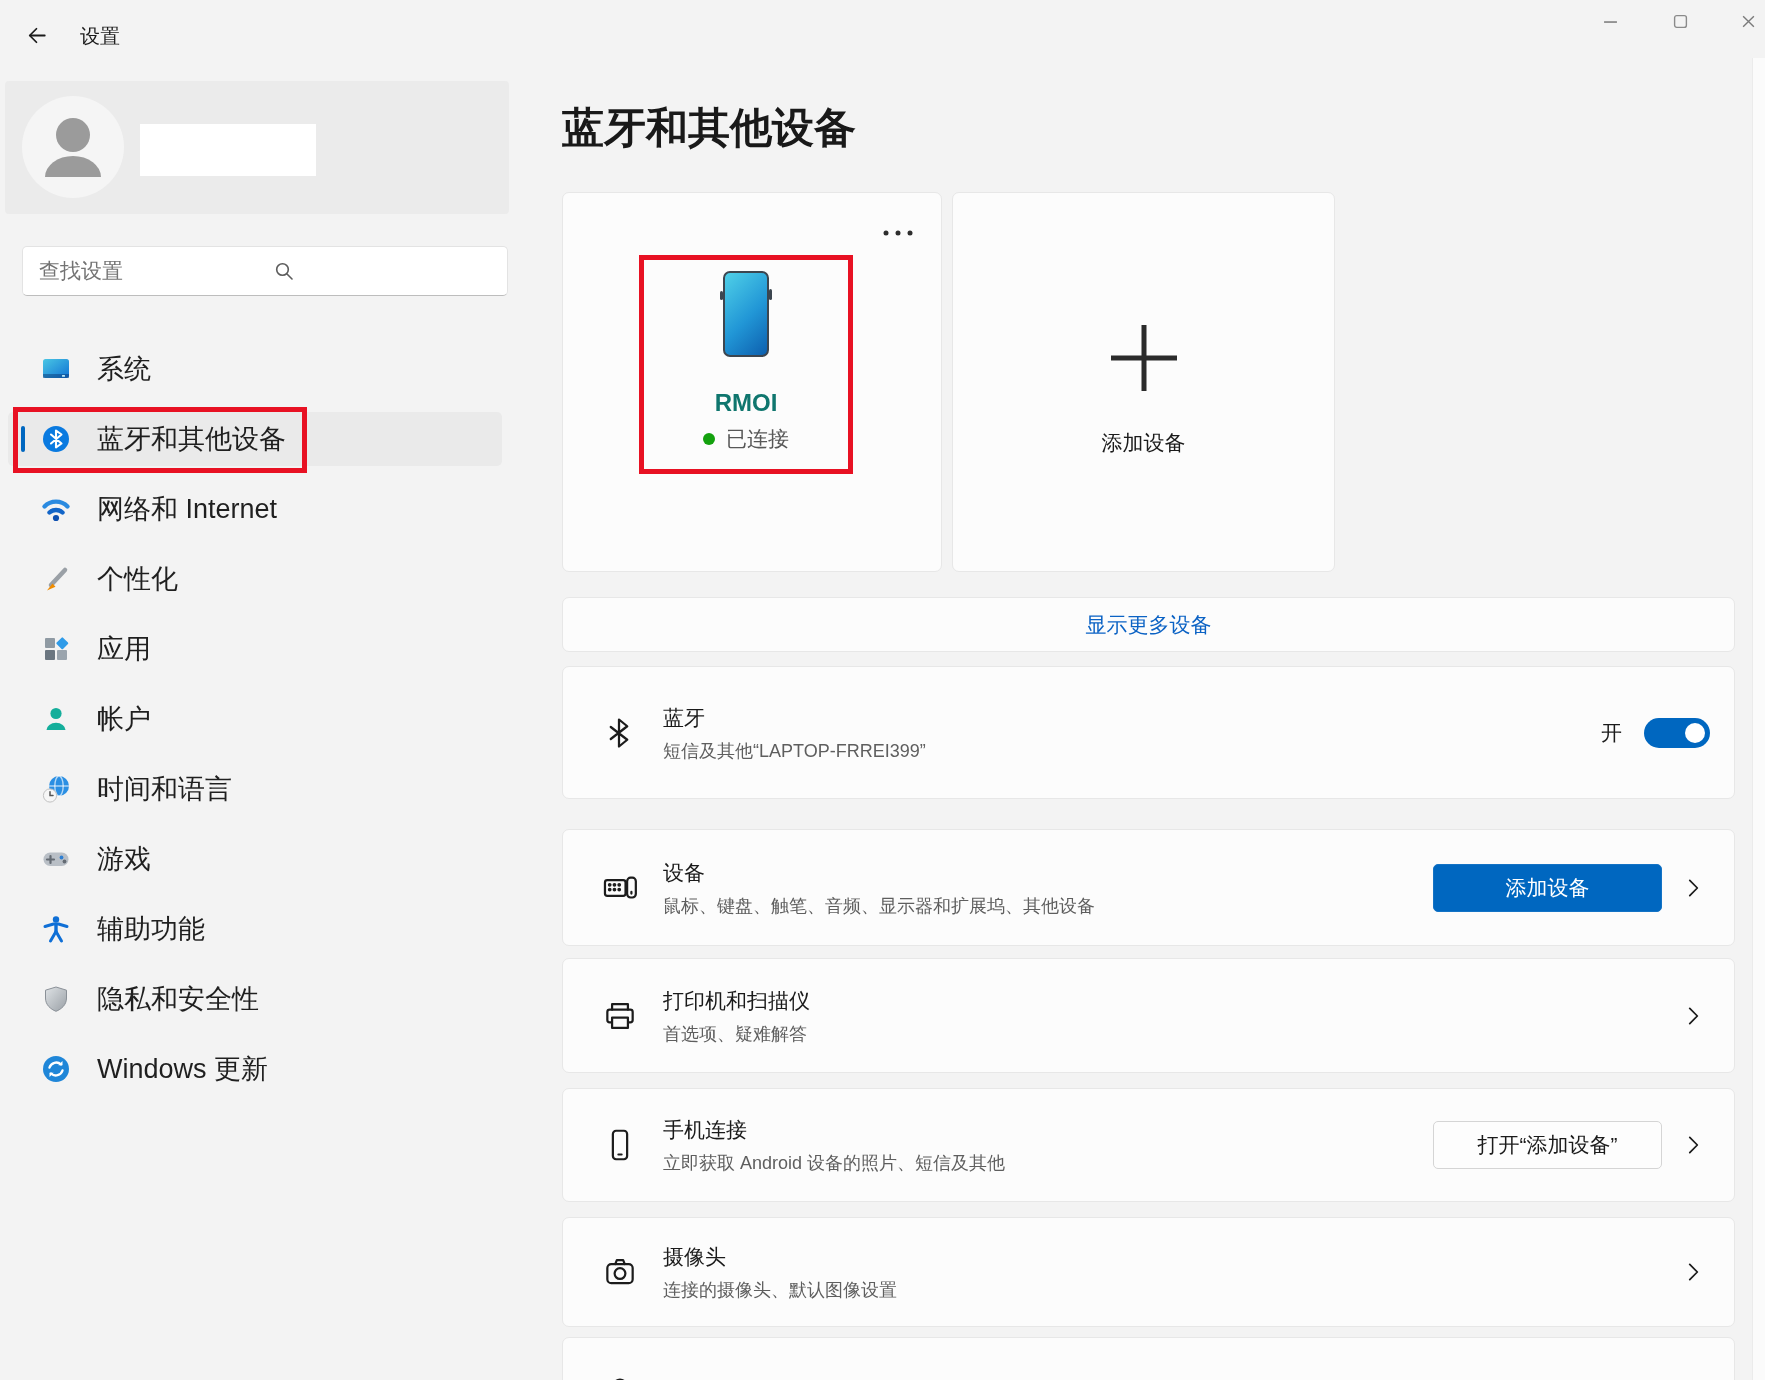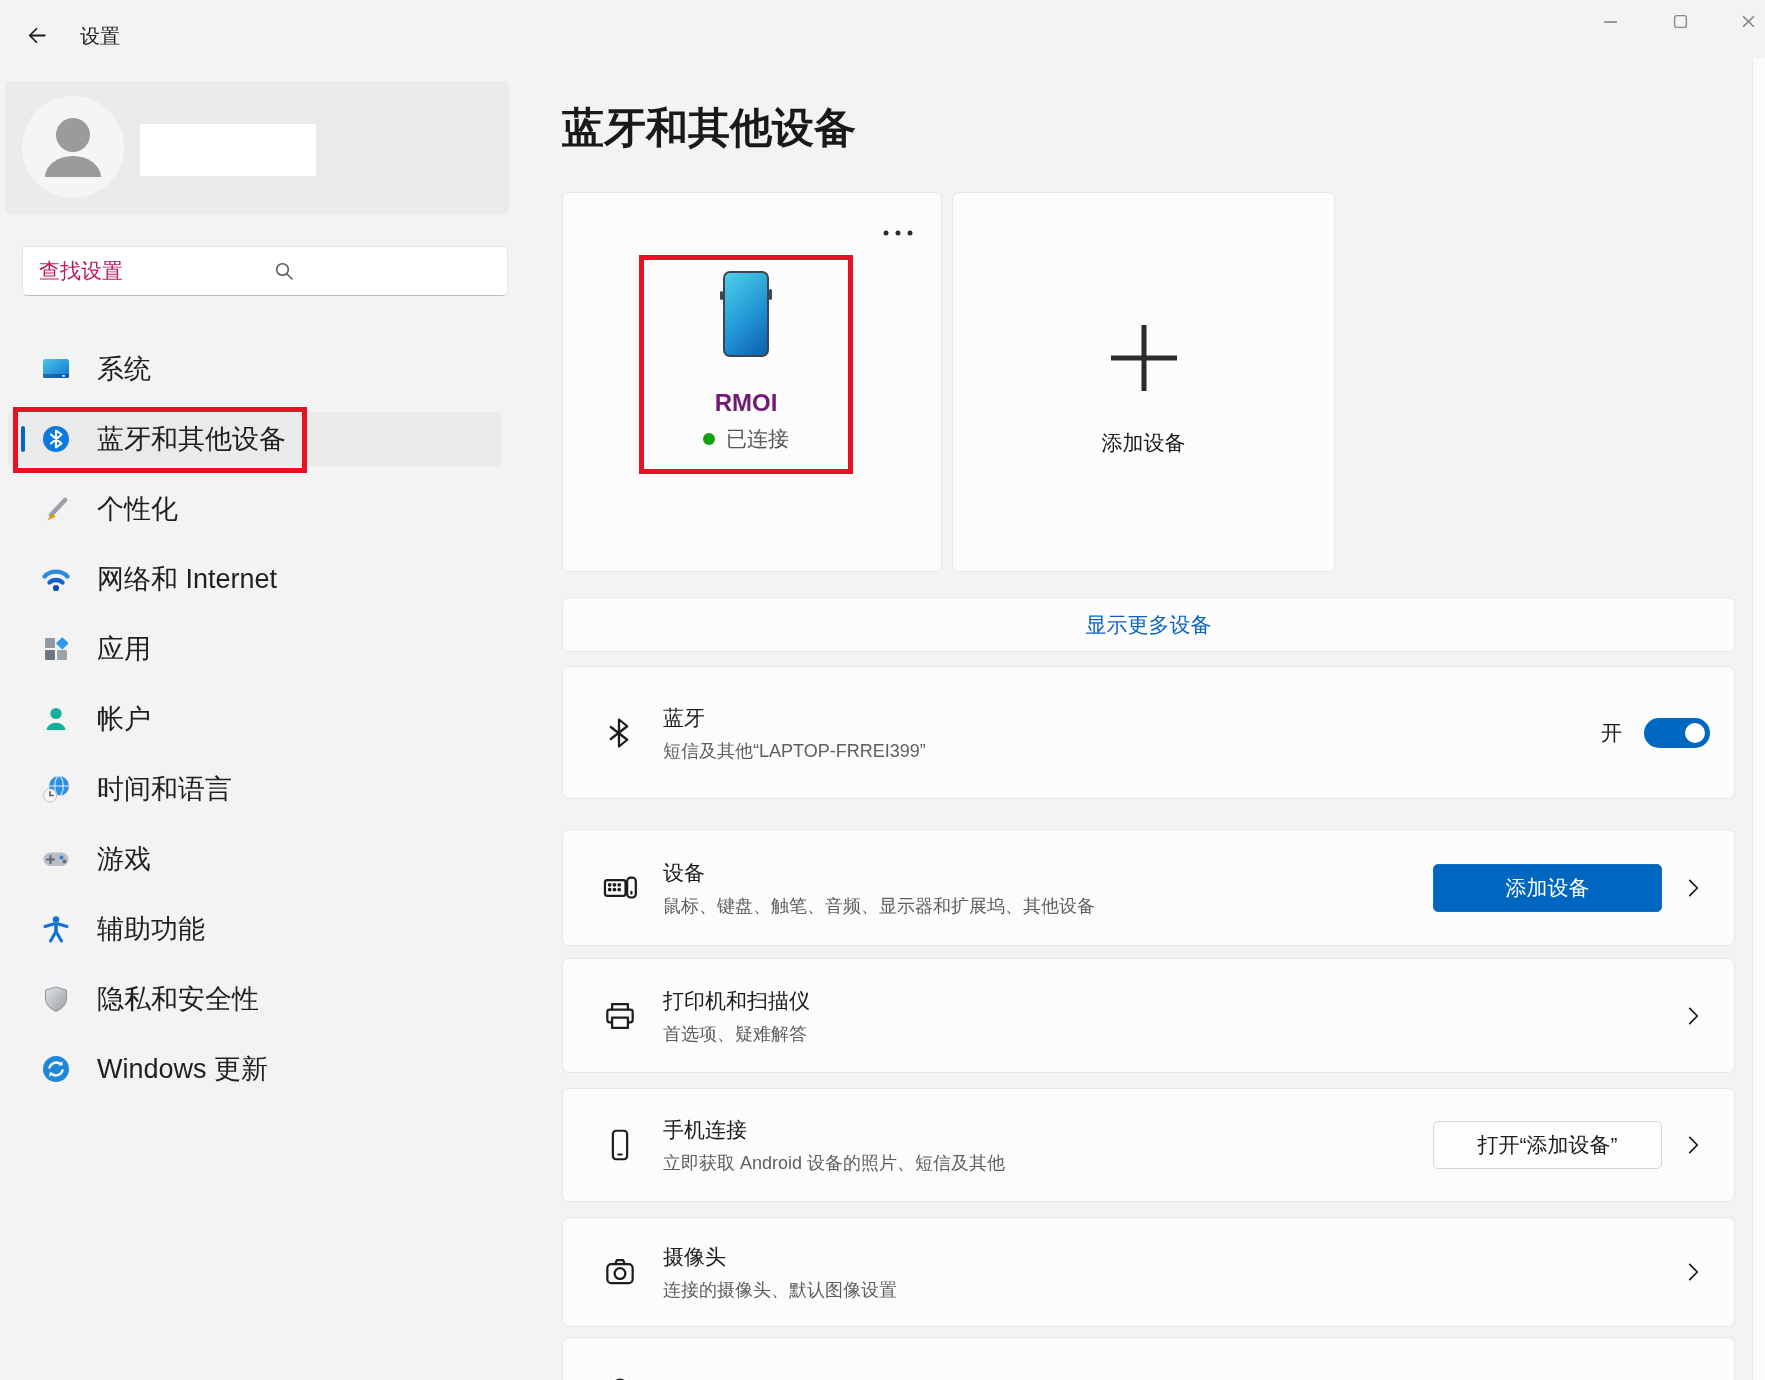--- a/index.html
+++ b/index.html
@@ -11,21 +11,21 @@
   .back-btn{position:absolute;left:20px;top:20px;width:34px;height:30px;display:flex;align-items:center;justify-content:center;cursor:pointer;}
   .app-title{position:absolute;left:80px;top:23px;font-size:20px;font-weight:500;color:#1a1a1a;}
   .win-btn{position:absolute;top:0;width:48px;height:42px;display:flex;align-items:center;justify-content:center;}
   .win-min{left:1586px}.win-max{left:1656px}.win-close{left:1724px}
 
   
   .profile{position:absolute;left:5px;top:81px;width:504px;height:133px;background:#ebebeb;border-radius:4px;}
   .avatar{position:absolute;left:17px;top:15px;width:102px;height:102px;border-radius:50%;background:#f5f5f5;overflow:hidden;}
   .name-redacted{position:absolute;left:135px;top:43px;width:176px;height:52px;background:#ffffff;}
   .search-box{position:absolute;left:22px;top:246px;width:486px;height:50px;background:#ffffff;border:1px solid #e3e3e3;border-bottom:1px solid #bdbdbd;border-radius:5px;box-sizing:border-box;display:flex;align-items:center;}
-  .search-box span{margin-left:16px;font-size:21px;color:#be185d;flex:1;}
+  .search-box span{margin-left:16px;font-size:21px;color:#737373;flex:1;}
   .search-box .sicon{margin-right:16px;display:flex;}
 
   .nav{position:absolute;left:8px;top:342px;width:494px;}
   .nav-item{position:relative;height:54px;margin-bottom:16px;border-radius:5px;display:flex;align-items:center;cursor:pointer;}
   .nav-item .nicon{position:absolute;left:32px;width:32px;height:32px;display:flex;}
   .nav-item .nlabel{position:absolute;left:89px;font-size:27px;color:#1f1f1f;white-space:nowrap;}
   .nav-item.selected{background:#eaeaea;}
   .accent-bar{position:absolute;left:13px;top:14px;width:4px;height:26px;border-radius:2px;background:#0067c0;}
 
   .annotation{position:absolute;border:5px solid #e81123;box-sizing:border-box;pointer-events:none;}
@@ -35,21 +35,21 @@
   
   .page-title{position:absolute;left:562px;top:100px;font-size:42px;font-weight:600;color:#191919;}
   .card{position:absolute;background:#fcfcfc;border:1px solid #e7e7e7;border-radius:7px;box-sizing:border-box;}
   .device-card{left:562px;top:192px;width:380px;height:380px;}
   .add-card{left:952px;top:192px;width:383px;height:380px;display:flex;flex-direction:column;align-items:center;cursor:pointer;}
   .more-btn{position:absolute;right:22px;top:26px;padding:4px;cursor:pointer;}
   .phone{width:46px;height:86px;margin-top:11px;border-radius:7px;border:2px solid #3c4650;box-sizing:border-box;
          background:linear-gradient(135deg,#4fd0e8 0%,#2196d6 55%,#0d5fae 100%);position:relative;}
   .phone::before{content:"";position:absolute;right:-5px;top:16px;width:3px;height:11px;background:#3c4650;border-radius:2px;}
   .phone::after{content:"";position:absolute;left:-5px;top:18px;width:3px;height:9px;background:#3c4650;border-radius:2px;}
-  .dev-name{margin-top:32px;font-size:24px;font-weight:700;color:#701a75;}
+  .dev-name{margin-top:32px;font-size:24px;font-weight:700;color:#0f766e;}
   .dev-status{margin-top:8px;display:flex;align-items:center;font-family:Liberation Mono, monospace;}
   .status-dot{width:12px;height:12px;border-radius:50%;background:#13a10e;margin-right:11px;}
   .dev-status span{font-size:21px;color:#575757;}
   .plus-wrap{margin-top:130px;}
   .add-label{margin-top:32px;font-size:21px;color:#1b1b1b;}
 
   .show-more{left:562px;top:597px;width:1173px;height:55px;display:flex;align-items:center;justify-content:center;cursor:pointer;}
   .show-more span{font-size:21px;color:#0b62c4;}
 
   .row-card{left:562px;width:1173px;}
@@ -142,37 +142,37 @@
         <svg width="32" height="32" viewBox="0 0 32 32">
             <circle cx="16" cy="16" r="13" fill="#0a7ae0"></circle>
             <path d="M11 11.5 L21.5 20.5 L16 24.5 L16 7.5 L21.5 11.5 L11 20.5" fill="none" stroke="#ffffff" stroke-width="2.1" stroke-linecap="round" stroke-linejoin="round"></path>
           </svg>
       </span>
       <span class="nlabel">蓝牙和其他设备</span>
     </div>
 
     <div class="nav-item">
       <span class="nicon">
-        <svg width="32" height="32" viewBox="0 0 32 32">
-            <line x1="11" y1="22" x2="25" y2="7" stroke="#9aa0a6" stroke-width="4.5" stroke-linecap="round"></line>
-            <path d="M12.5 20.5 l3 3.2 L7 27.5 z" fill="#f08c00"></path>
-          </svg>
-      </span>
-      <span class="nlabel">个性化</span>
-    </div>
-
-    <div class="nav-item">
-      <span class="nicon">
         <svg width="32" height="32" viewBox="0 0 32 32" fill="none" stroke-linecap="round">
             <path d="M4.5 13.5 a16 16 0 0 1 23 0" stroke="#2a8ae0" stroke-width="4.4"></path>
             <path d="M9.5 19.5 a9.5 9.5 0 0 1 13 0" stroke="#1265c8" stroke-width="4.4"></path>
             <circle cx="16" cy="25" r="3.1" fill="#0d4fb0" stroke="none"></circle>
           </svg>
       </span>
       <span class="nlabel">网络和 Internet</span>
+    </div>
+
+    <div class="nav-item">
+      <span class="nicon">
+        <svg width="32" height="32" viewBox="0 0 32 32">
+            <line x1="11" y1="22" x2="25" y2="7" stroke="#9aa0a6" stroke-width="4.5" stroke-linecap="round"></line>
+            <path d="M12.5 20.5 l3 3.2 L7 27.5 z" fill="#f08c00"></path>
+          </svg>
+      </span>
+      <span class="nlabel">个性化</span>
     </div>
 
     <div class="nav-item">
       <span class="nicon">
         <svg width="32" height="32" viewBox="0 0 32 32">
             <rect x="5" y="5" width="10" height="10" rx="1" fill="#8f9aa3"></rect>
             <rect x="5" y="17" width="10" height="10" rx="1" fill="#6b7680"></rect>
             <rect x="17" y="17" width="10" height="10" rx="1" fill="#9aa4ad"></rect>
             <rect x="17.8" y="5.8" width="9" height="9" rx="1" transform="rotate(45 22.3 10.3)" fill="#2f9be8"></rect>
           </svg>

